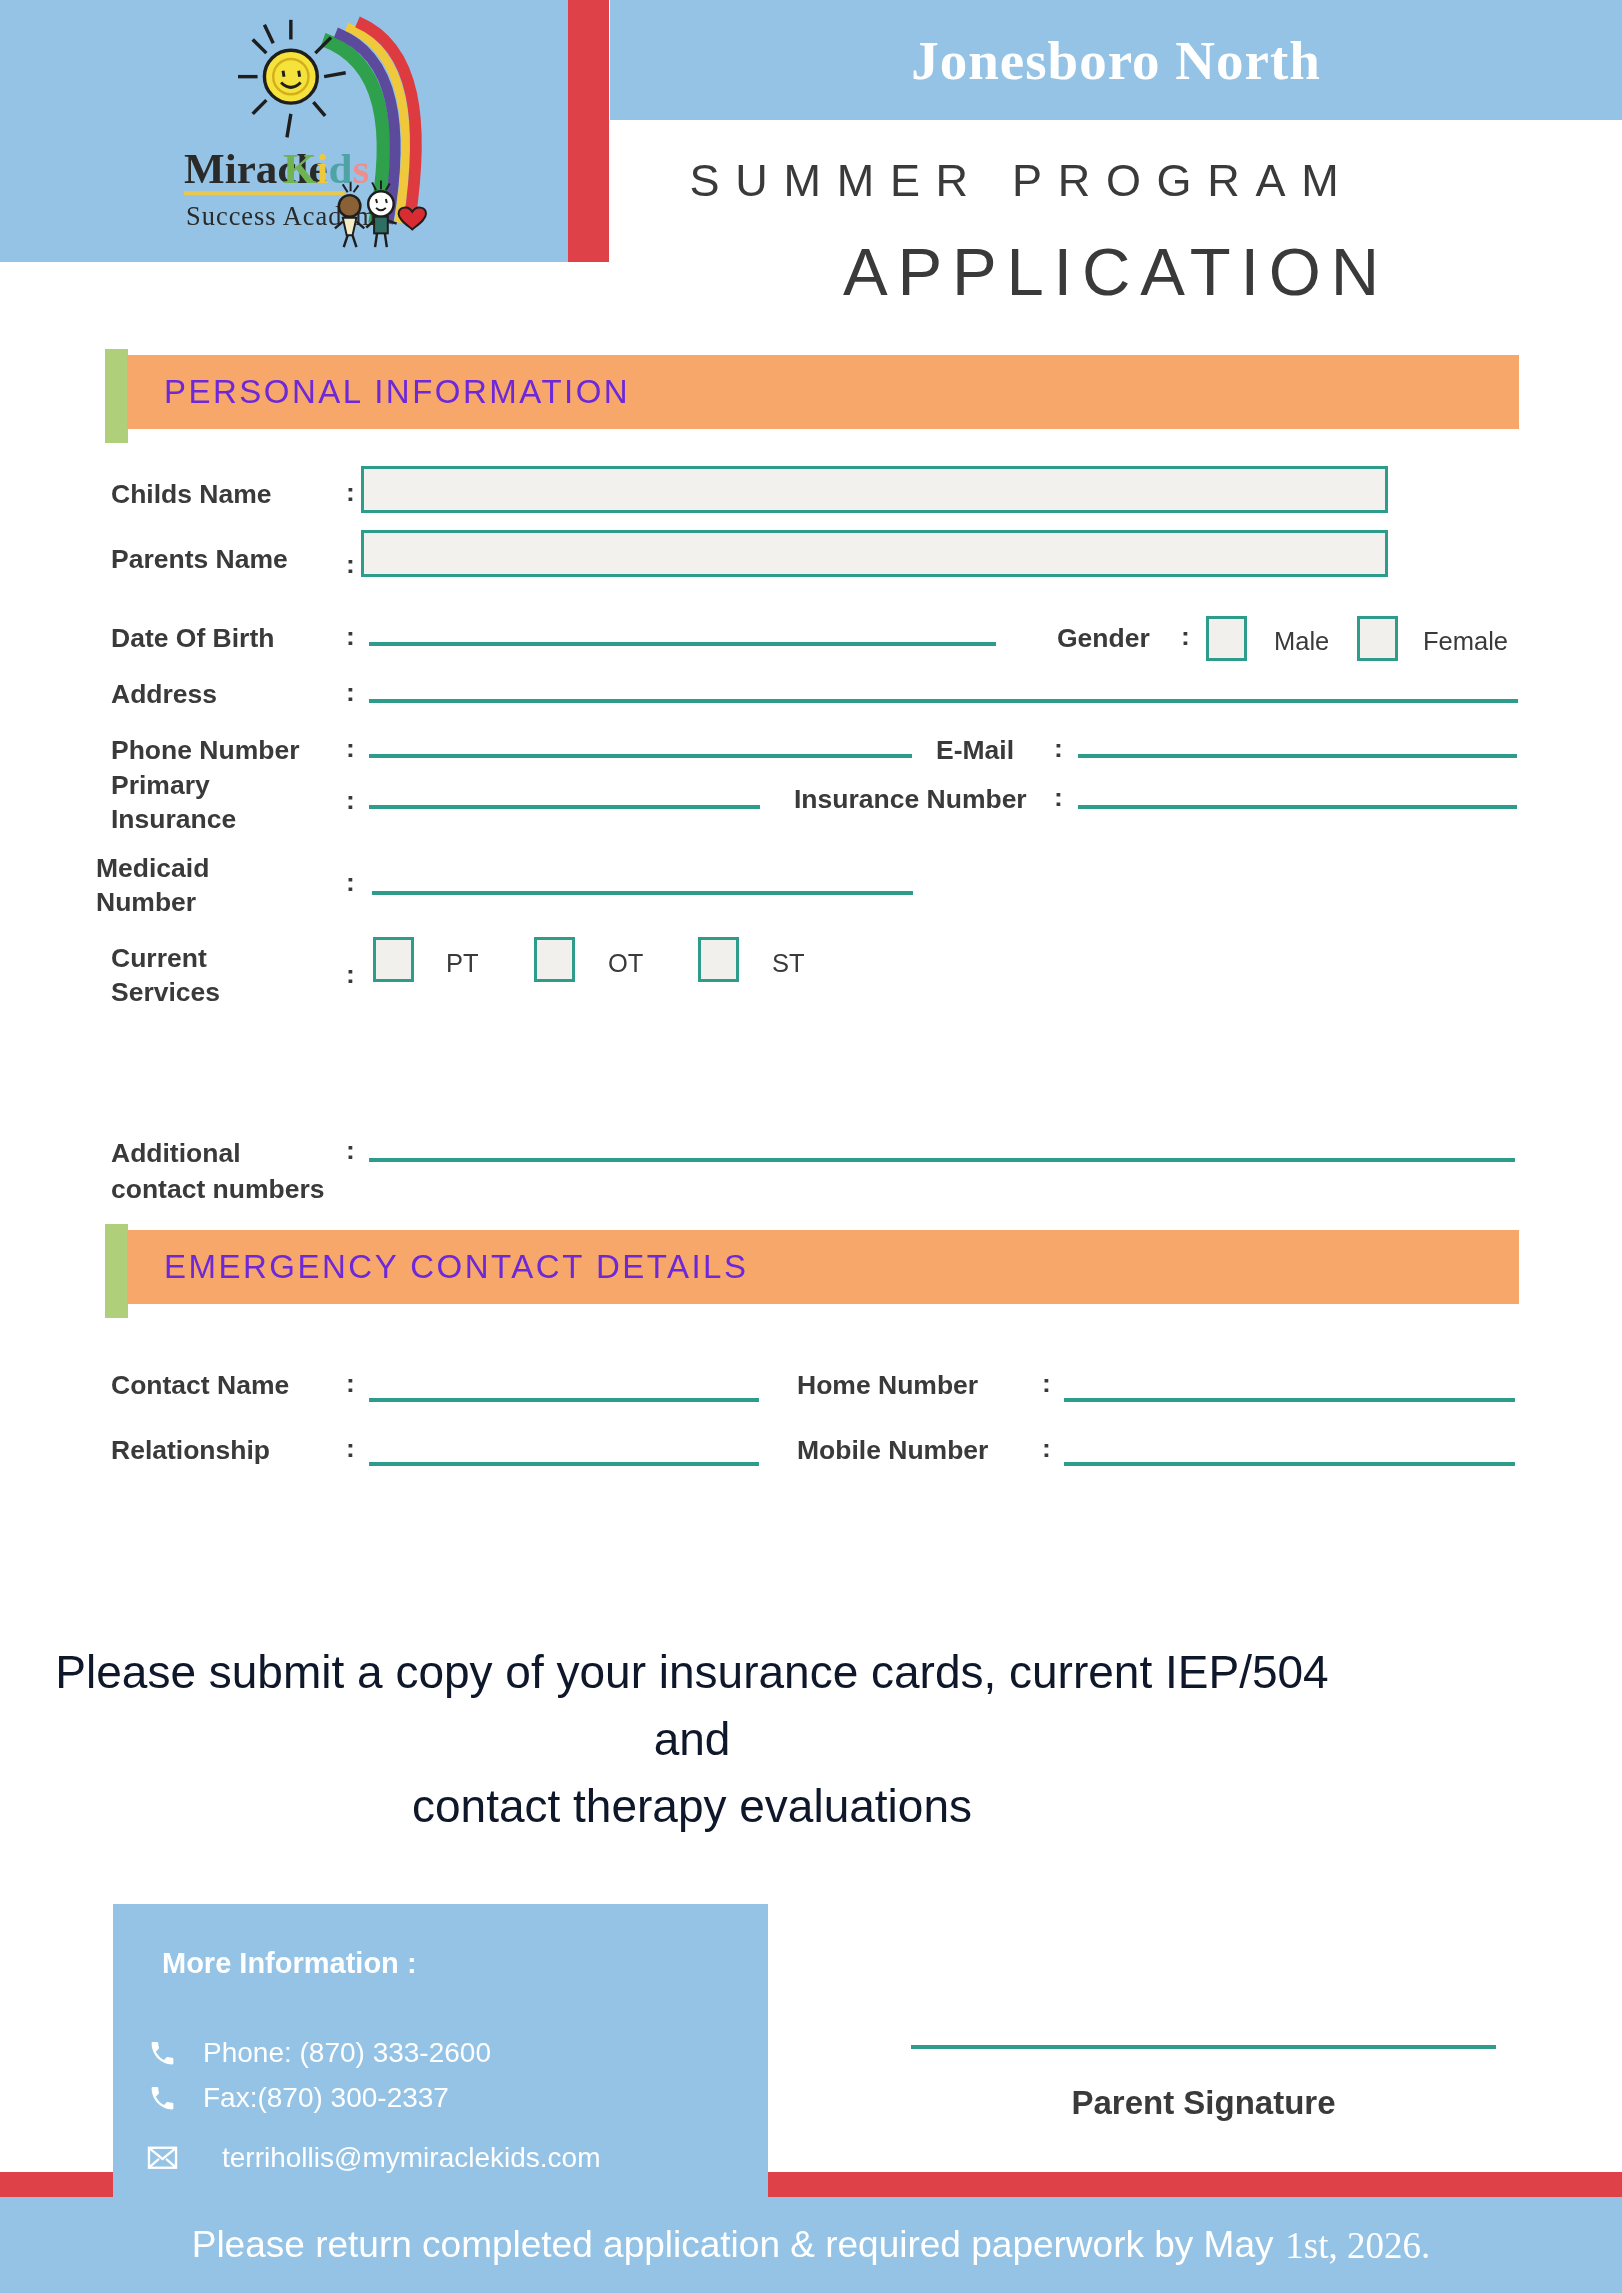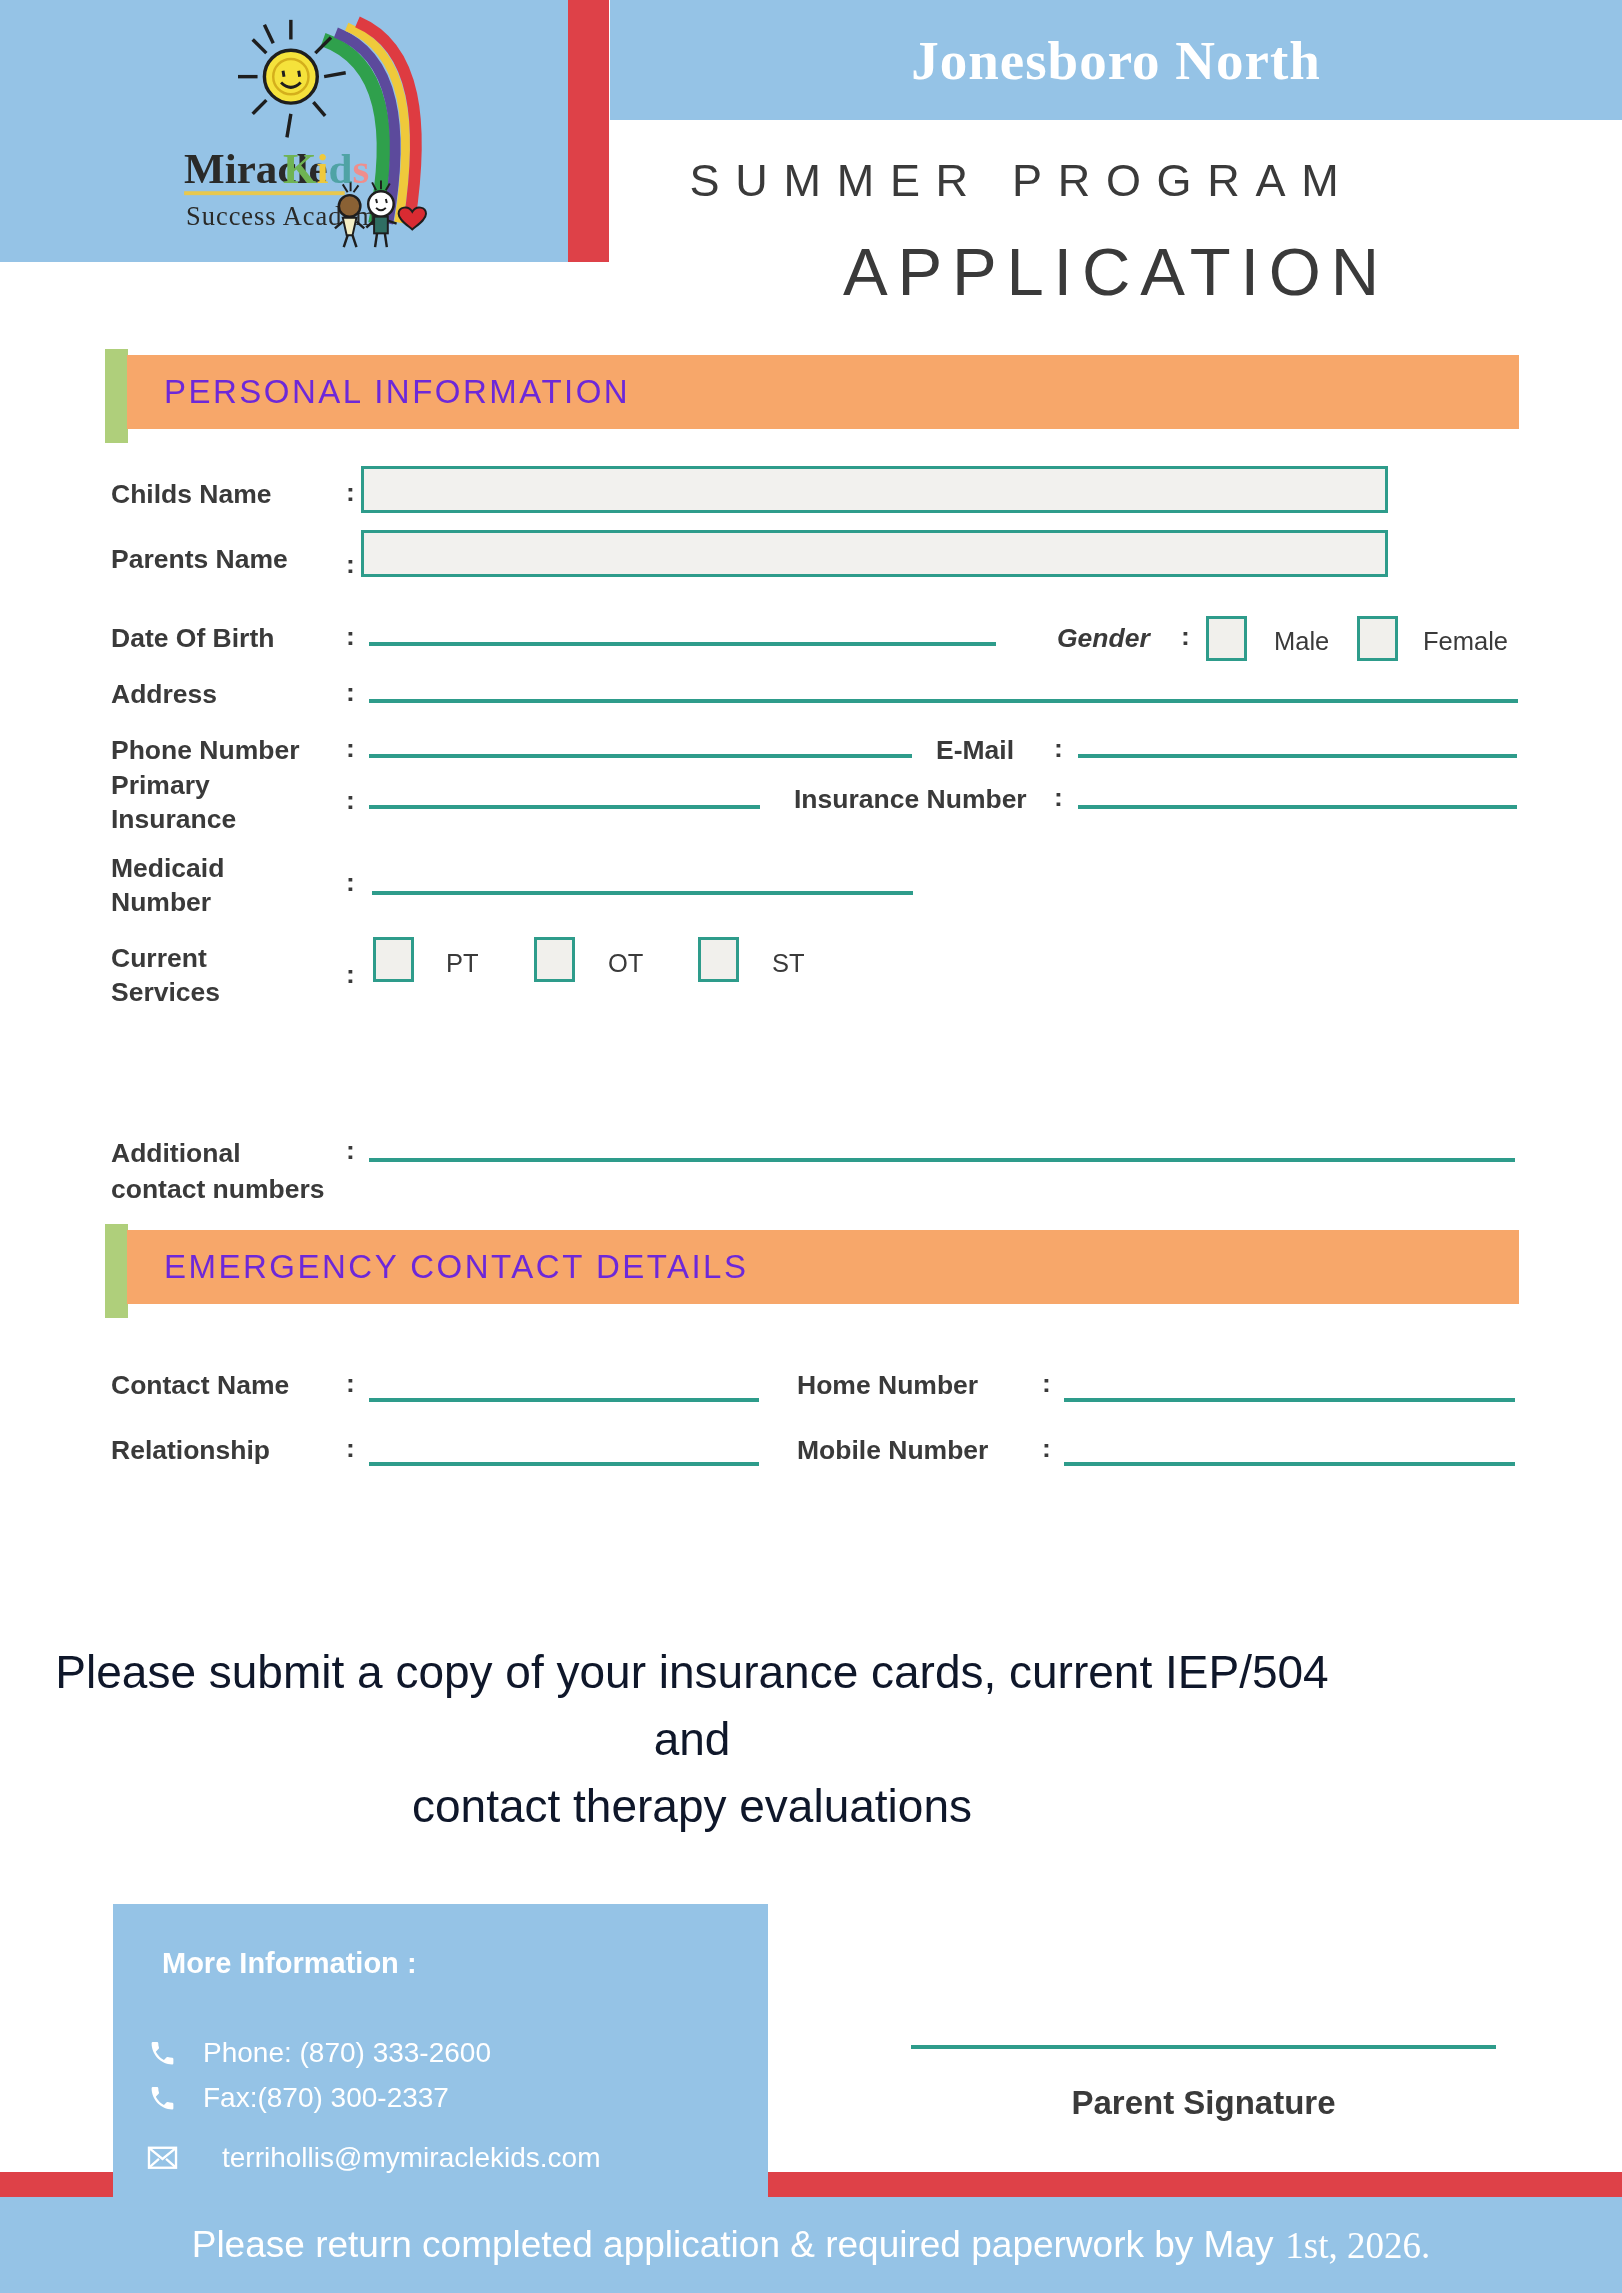--- a/index.html
+++ b/index.html
@@ -143,21 +143,21 @@
     <div>
       <div class="abs flabel" style="left:111px;top:542px;">Parents Name</div>
       <div class="abs colon" style="left:346px;top:549px;">:</div>
       <div class="abs inputbox" style="left:361px;top:530px;"></div>
     </div>
 
     <div>
       <div class="abs flabel" style="left:111px;top:621px;">Date Of Birth</div>
       <div class="abs colon" style="left:346px;top:621px;">:</div>
       <div class="abs uline" style="left:369px;top:642px;width:627px;"></div>
-      <div class="abs flabel" style="left:1057px;top:621px;font-style:italic;">Gender</div>
+      <div class="abs flabel" style="left:1057px;top:621px;">Gender</div>
       <div class="abs colon" style="left:1181px;top:621px;">:</div>
       <div class="abs checkbox" style="left:1206px;top:616px;"></div>
       <div class="abs opt-label" style="left:1274px;top:627px;">Male</div>
       <div class="abs checkbox" style="left:1357px;top:616px;"></div>
       <div class="abs opt-label" style="left:1423px;top:627px;">Female</div>
     </div>
 
     <div>
       <div class="abs flabel" style="left:111px;top:677px;">Address</div>
       <div class="abs colon" style="left:346px;top:677px;">:</div>
@@ -179,21 +179,21 @@
         <div>Insurance</div>
       </div>
       <div class="abs colon" style="left:346px;top:785px;">:</div>
       <div class="abs uline" style="left:369px;top:805px;width:391px;"></div>
       <div class="abs flabel" style="left:794px;top:782px;">Insurance Number</div>
       <div class="abs colon" style="left:1054px;top:782px;">:</div>
       <div class="abs uline" style="left:1078px;top:805px;width:439px;"></div>
     </div>
 
     <div>
-      <div class="abs flabel" style="left:111px;top:851px;">
+      <div class="abs flabel" style="left:96px;top:851px;">
         <div>Medicaid</div>
         <div>Number</div>
       </div>
       <div class="abs colon" style="left:346px;top:867px;">:</div>
       <div class="abs uline" style="left:372px;top:891px;width:541px;"></div>
     </div>
 
     <div>
       <div class="abs flabel" style="left:111px;top:941px;">
         <div>Current</div>

